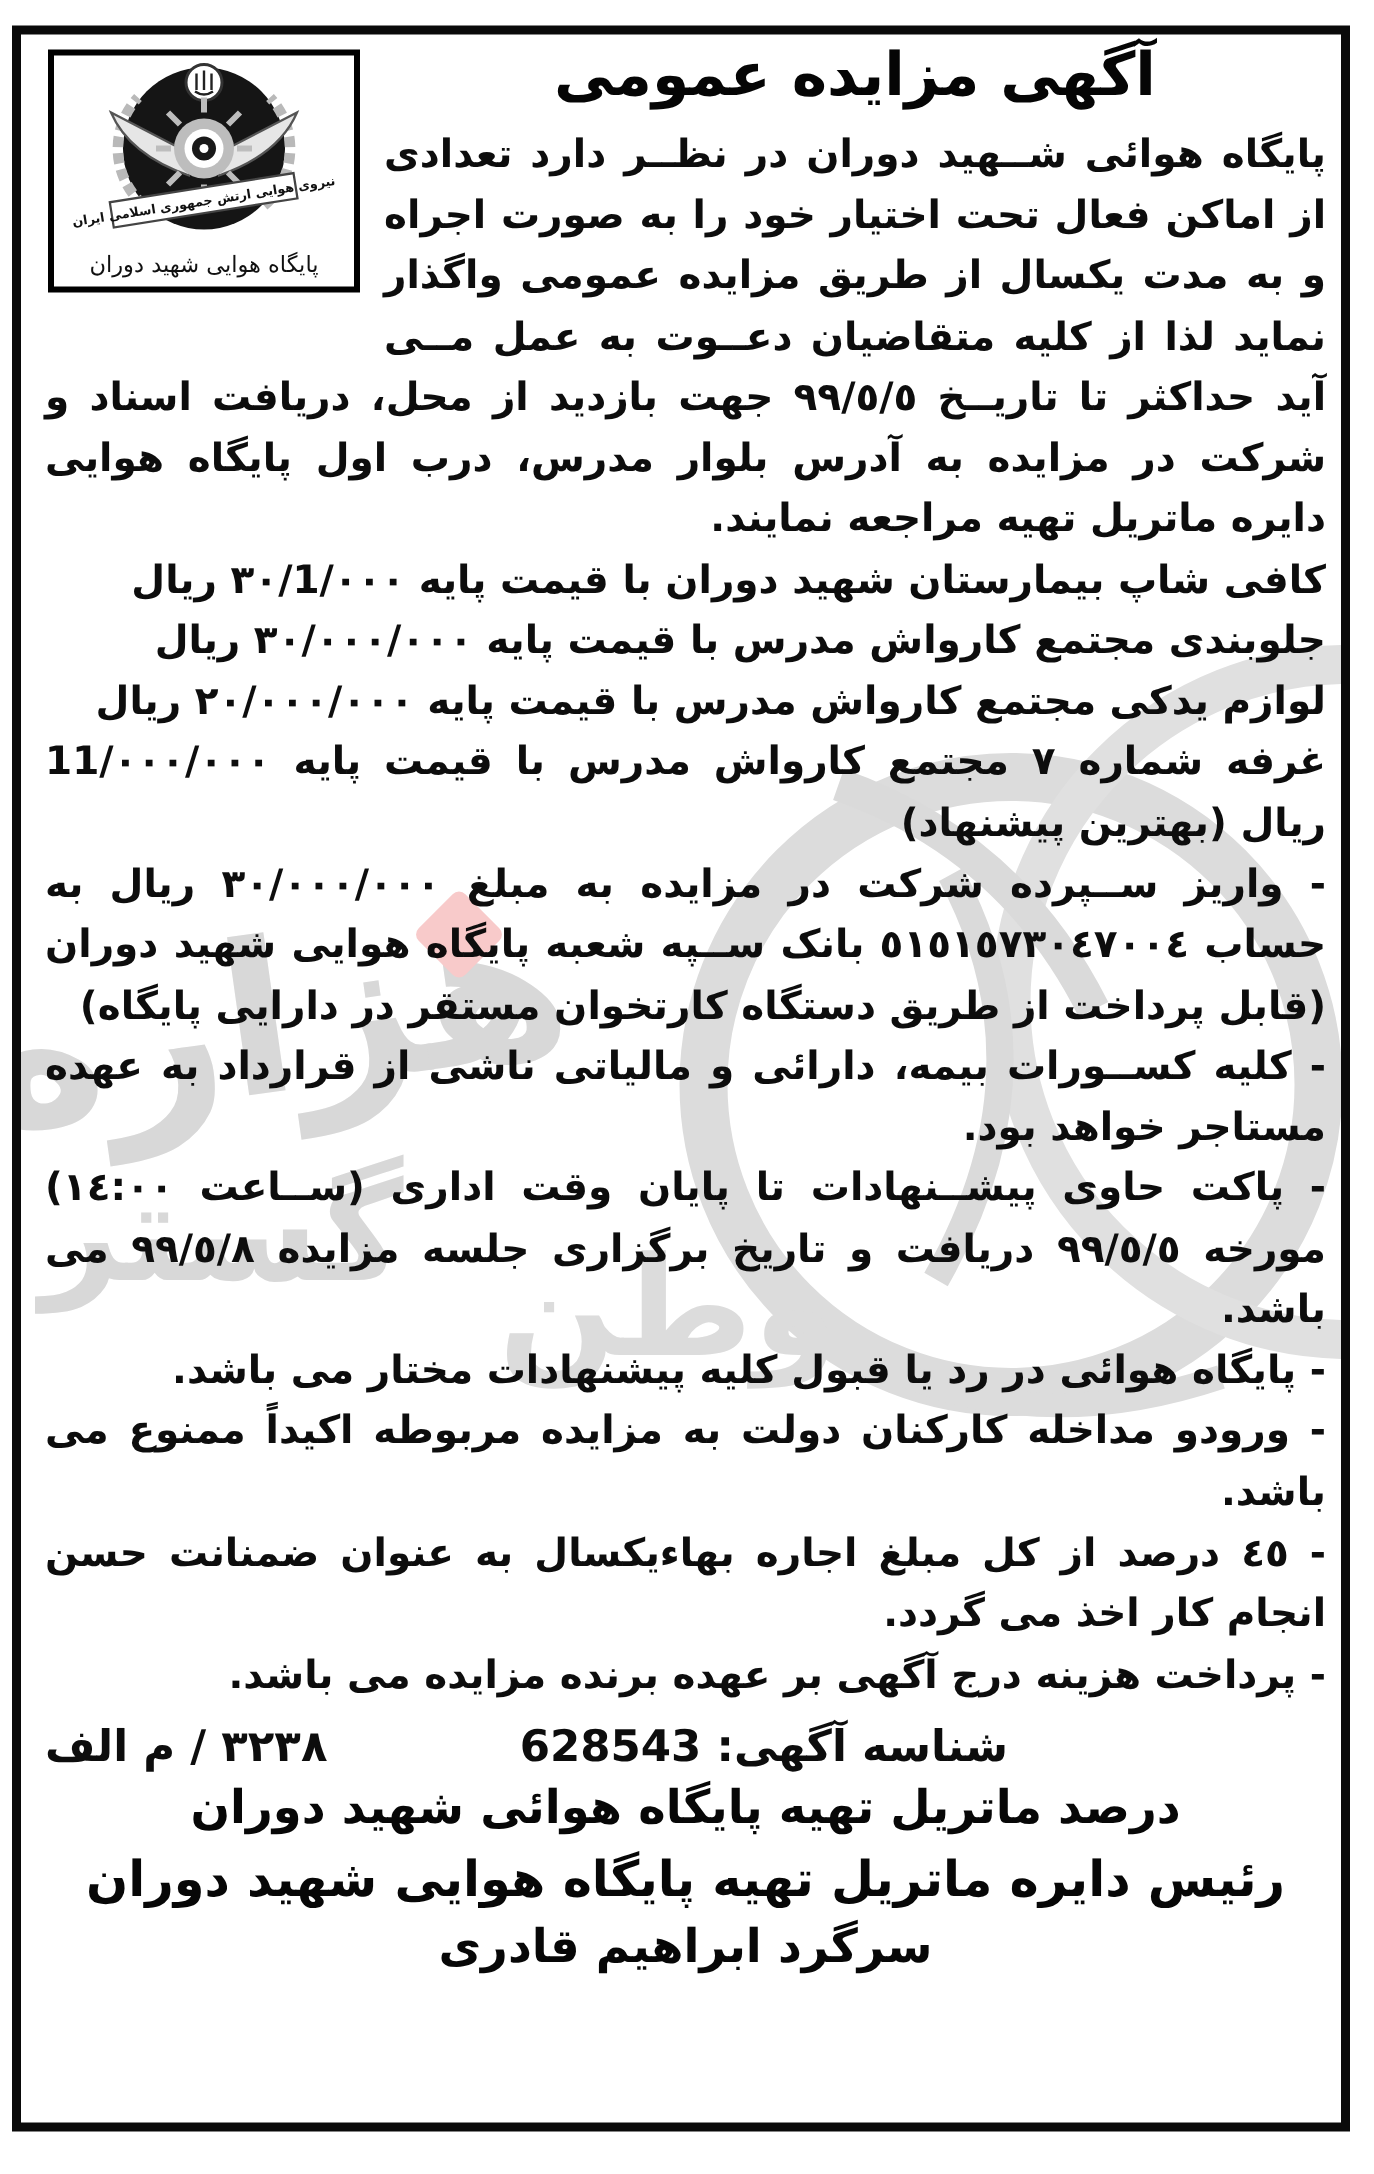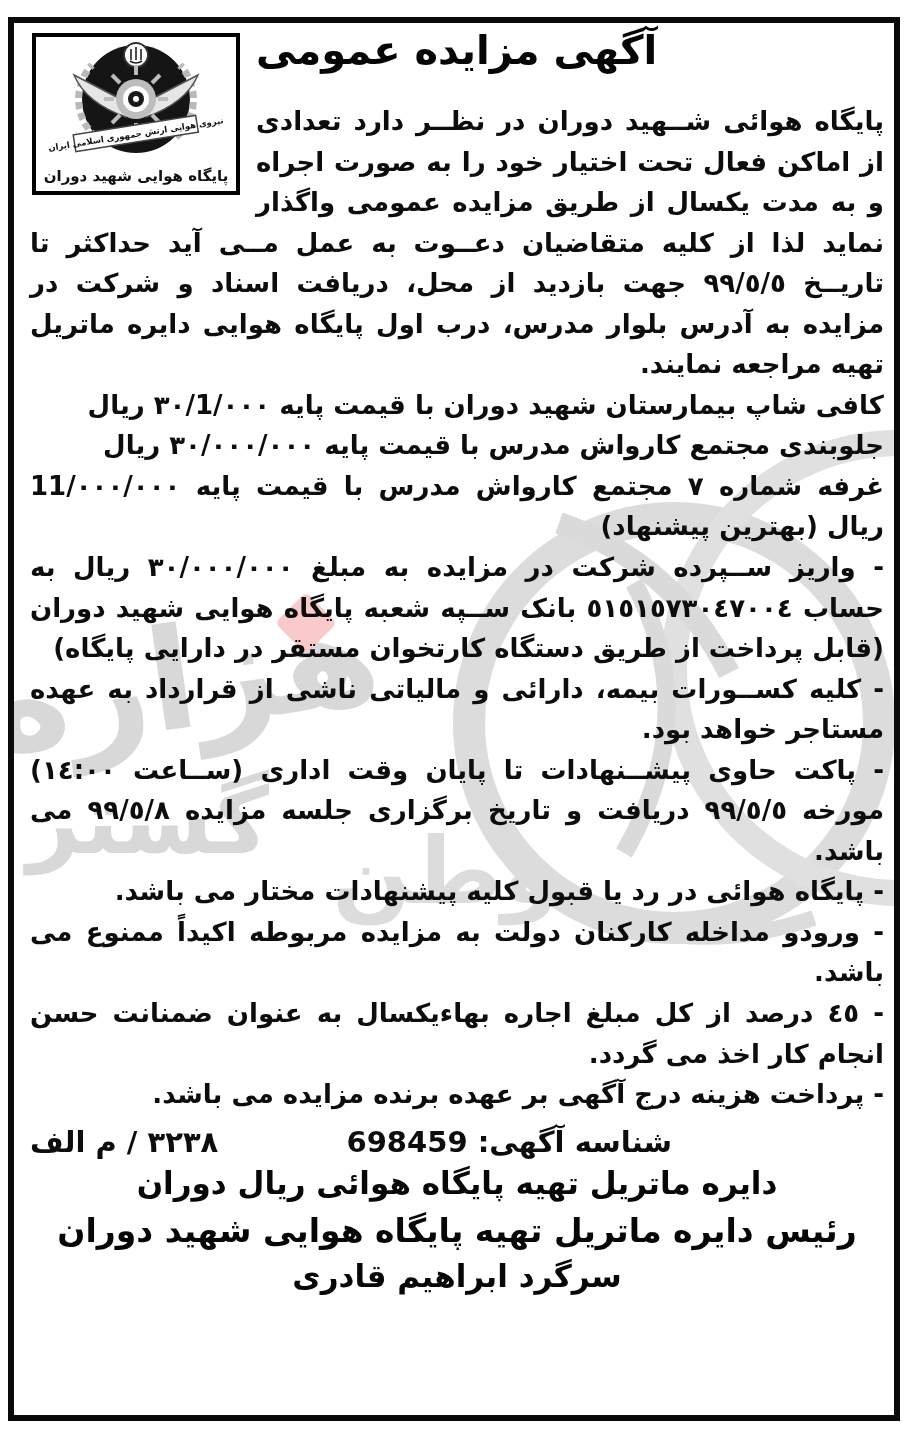--- a/index.html
+++ b/index.html
@@ -12,25 +12,25 @@
   .content{
     position:relative;z-index:1;direction:rtl;
     padding:4px 10px 6px 16px;color:#0d0d0d;
   }
   .logo-box{
     float:left;width:200px;background:#fff;border:4px solid #000;
     margin:6px 16px 10px 2px;text-align:center;
   }
   .logo-box svg{display:block;margin:0 auto;}
   .logo-caption{
-    font-weight:bold;font-size:15px;line-height:1.4;padding:1px 2px 4px 2px;color:#111;
+    font-weight:normal;font-size:15px;line-height:1.4;padding:1px 2px 4px 2px;color:#111;
   }
   .title{
-    font-size:40px;font-weight:bold;text-align:left;
-    margin:0 0 28px 0;letter-spacing:0;color:#050505;
+    font-size:40px;font-weight:bold;text-align:center;
+    margin:0 0 10px 0;letter-spacing:0;color:#050505;
   }
   .body{
     font-size:26px;font-weight:bold;line-height:1.56;
     text-align:justify;margin:0;color:#0d0d0d;
   }
   .idrow{
     display:flex;justify-content:space-between;align-items:baseline;
     font-size:29px;font-weight:bold;margin:10px 0 4px 0;padding-right:212px;
   }
   .idrow .ref{direction:ltr;}
@@ -89,33 +89,34 @@
       </svg>
       <div class="logo-caption">پایگاه هوایی شهید دوران</div>
     </div>
 
     <h1 class="title">آگهی مزایده عمومی</h1>
 
     <p class="body">پایگاه هوائی شــهید دوران در نظــر دارد تعدادی از اماکن فعال تحت اختیار خود را به صورت اجراه و به مدت یکسال از طریق مزایده عمومی واگذار نماید لذا از کلیه متقاضیان دعــوت به عمل مــی آید حداکثر تا تاریــخ ٩٩/٥/٥ جهت بازدید از محل، دریافت اسناد و شرکت در مزایده به آدرس بلوار مدرس، درب اول پایگاه هوایی دایره ماتریل تهیه مراجعه نمایند.</p>
 
     <p class="body">کافی شاپ بیمارستان شهید دوران با قیمت پایه ٣٠/1/٠٠٠ ریال</p>
     <p class="body">جلوبندی مجتمع کارواش مدرس با قیمت پایه ٣٠/٠٠٠/٠٠٠ ریال</p>
+    <p class="body">لوازم یدکی مجتمع کارواش مدرس با قیمت پایه ٢٠/٠٠٠/٠٠٠ ریال</p>
     <p class="body">غرفه شماره ٧ مجتمع کارواش مدرس با قیمت پایه 11/٠٠٠/٠٠٠ ریال (بهترین پیشنهاد)</p>
 
     <p class="body">- واریز ســپرده شرکت در مزایده به مبلغ ٣٠/٠٠٠/٠٠٠ ریال به حساب ٥١٥١٥٧٣٠٤٧٠٠٤ بانک ســپه شعبه پایگاه هوایی شهید دوران (قابل پرداخت از طریق دستگاه کارتخوان مستقر در دارایی پایگاه)</p>
     <p class="body">- کلیه کســورات بیمه، دارائی و مالیاتی ناشی از قرارداد به عهده مستاجر خواهد بود.</p>
     <p class="body">- پاکت حاوی پیشــنهادات تا پایان وقت اداری (ســاعت ١٤:٠٠) مورخه ٩٩/٥/٥ دریافت و تاریخ برگزاری جلسه مزایده ٩٩/٥/٨ می باشد.</p>
     <p class="body">- پایگاه هوائی در رد یا قبول کلیه پیشنهادات مختار می باشد.</p>
     <p class="body">- ورودو مداخله کارکنان دولت به مزایده مربوطه اکیداً ممنوع می باشد.</p>
     <p class="body">- ٤٥ درصد از کل مبلغ اجاره بهاءیکسال به عنوان ضمنانت حسن انجام کار اخذ می گردد.</p>
     <p class="body">- پرداخت هزینه درج آگهی بر عهده برنده مزایده می باشد.</p>
 
     <div class="idrow">
-      <span>شناسه آگهی: 698459</span>
+      <span>شناسه آگهی: 628543</span>
       <span class="ref">٣٢٣٨ / م الف</span>
     </div>
 
-    <div class="center dept">دایره ماتریل تهیه پایگاه هوائی ریال دوران</div>
+    <div class="center dept">درصد ماتریل تهیه پایگاه هوائی شهید دوران</div>
     <div class="center signer-title">رئیس دایره ماتریل تهیه پایگاه هوایی شهید دوران</div>
     <div class="center signer-name">سرگرد ابراهیم قادری</div>
 
   </div>
 </div>
 
 </body></html>

